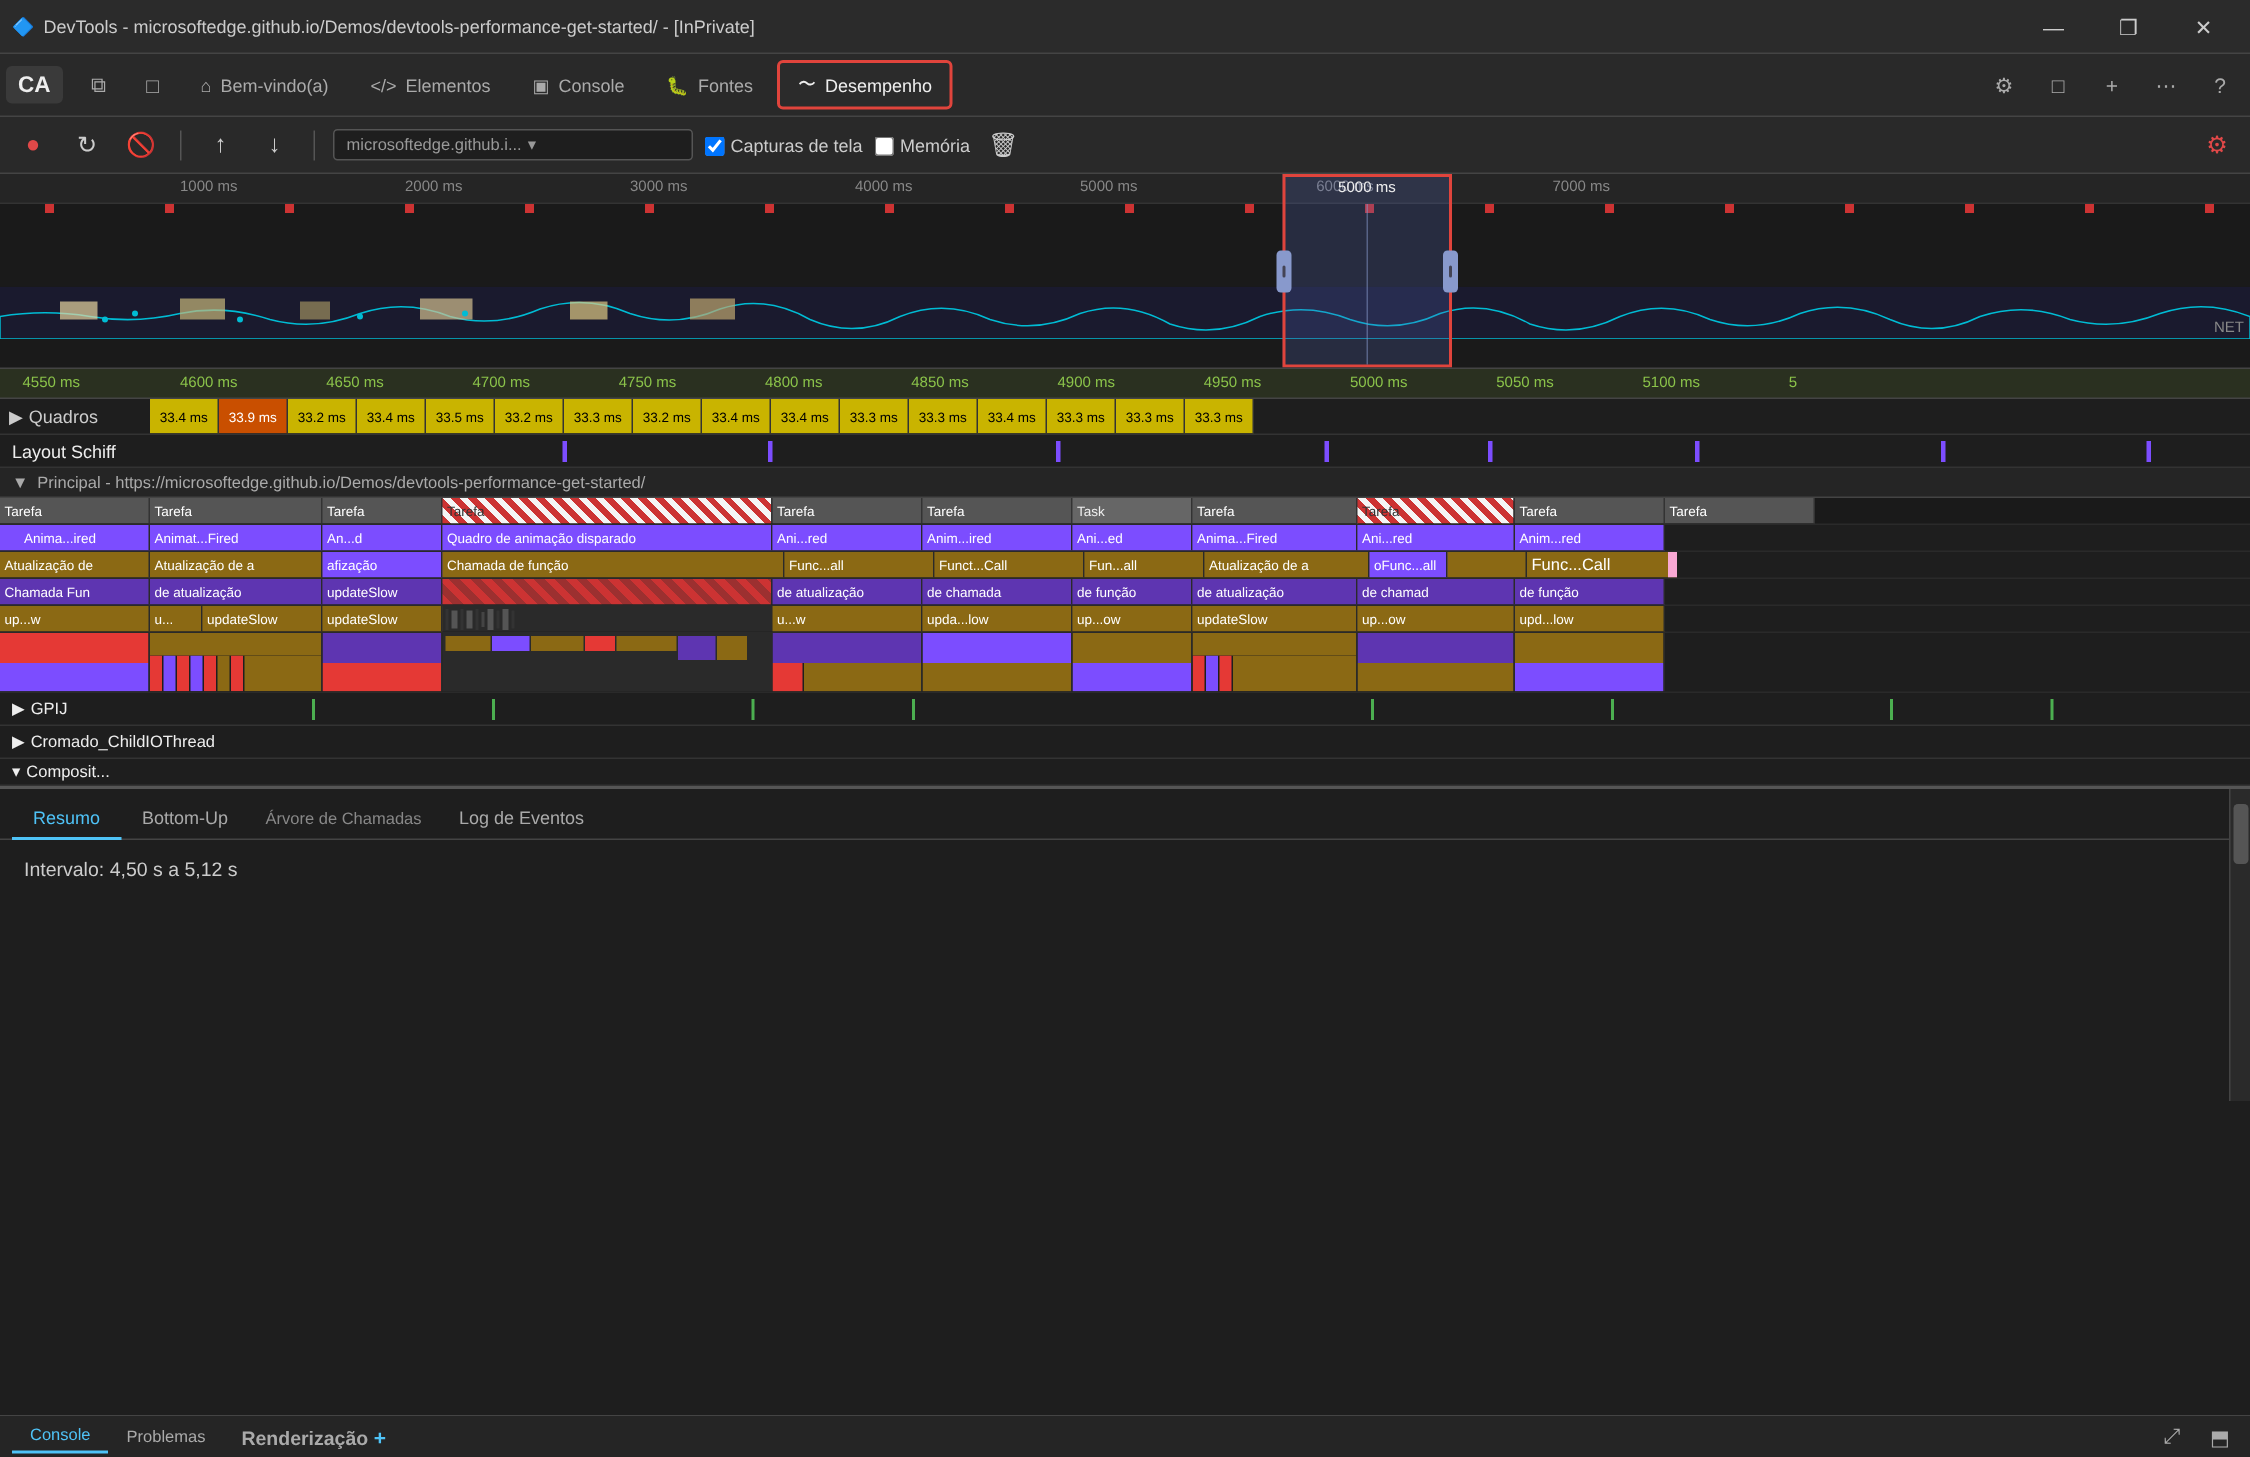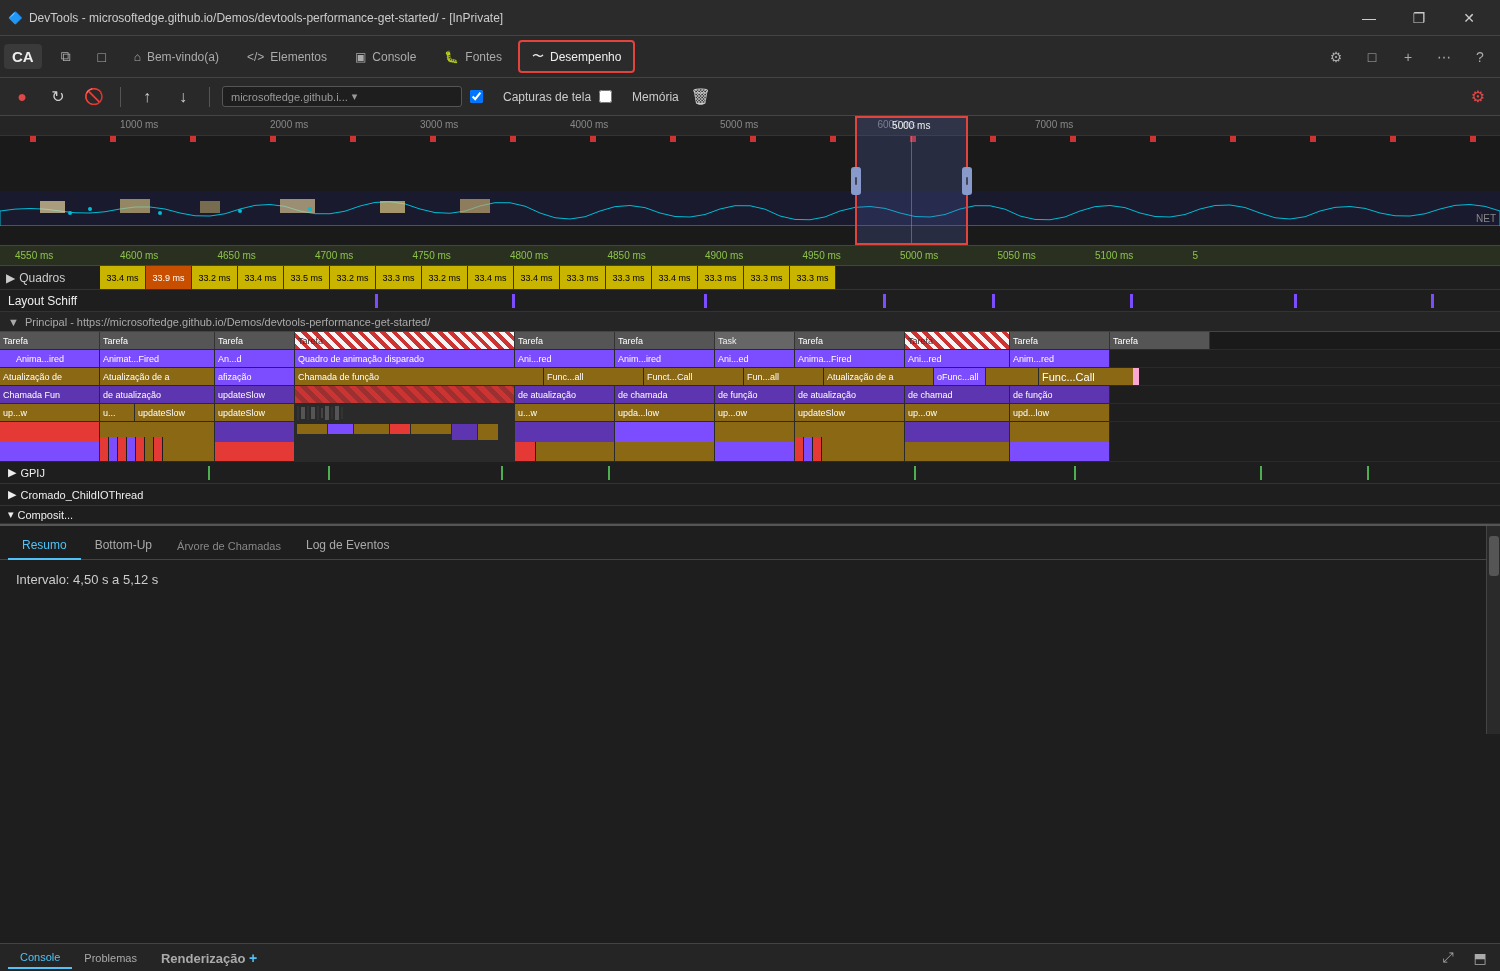--- a/index.html
+++ b/index.html
@@ -52,21 +52,21 @@
       border-radius: 4px; font-size: 16px;
     }
     .toolbar-btn.record { color: #e04848; }
     .toolbar-separator { width: 1px; height: 20px; background: #555; margin: 0 4px; }
     .url-display {
       flex: 1; max-width: 240px; background: #1e1e1e; border: 1px solid #555;
       padding: 3px 8px; border-radius: 3px; color: #999; font-size: 11px;
       display: flex; align-items: center; gap: 4px;
     }
     .checkbox-label {
-      display: flex; align-items: flex-start; gap: 20px; color: #ccc; cursor: pointer;
+      display: flex; align-items: flex-end; gap: 4px; color: #ccc; cursor: pointer;
     }
     .checkbox-label input { cursor: pointer; }
     .toolbar-spacer { flex: 1; }
     .settings-btn {
       width: 28px; height: 28px; background: transparent; border: none;
       color: #e04848; cursor: pointer; display: flex; align-items: center; justify-content: center;
       border-radius: 4px; font-size: 16px;
     }
   </style>
 </head>
@@ -276,21 +276,21 @@
   <div style="width:80px; height:100%; background:#7c4dff; display:flex; align-items:center; padding:0 3px; font-size:9px; color:#fff; border-right:1px solid #2a2a2a; flex-shrink:0; overflow:hidden;">Ani...ed</div>
   <div style="width:110px; height:100%; background:#7c4dff; display:flex; align-items:center; padding:0 3px; font-size:9px; color:#fff; border-right:1px solid #2a2a2a; flex-shrink:0; overflow:hidden;">Anima...Fired</div>
   <div style="width:105px; height:100%; background:#7c4dff; display:flex; align-items:center; padding:0 3px; font-size:9px; color:#fff; border-right:1px solid #2a2a2a; flex-shrink:0; overflow:hidden;">Ani...red</div>
   <div style="width:100px; height:100%; background:#7c4dff; display:flex; align-items:center; padding:0 3px; font-size:9px; color:#fff; border-right:1px solid #2a2a2a; flex-shrink:0; overflow:hidden;">Anim...red</div>
 </div>
 
 <div style="height:18px; background:#1e1e1e; display:flex; overflow:hidden; border-bottom:1px solid #2a2a2a;">
   <div style="width:100px; height:100%; background:#8b6914; display:flex; align-items:center; padding:0 3px; font-size:9px; color:#fff; border-right:1px solid #2a2a2a; flex-shrink:0; overflow:hidden;">Atualização de</div>
   <div style="width:115px; height:100%; background:#8b6914; display:flex; align-items:center; padding:0 3px; font-size:9px; color:#fff; border-right:1px solid #2a2a2a; flex-shrink:0; overflow:hidden;">Atualização de a</div>
   <div style="width:80px; height:100%; background:#7c4dff; display:flex; align-items:center; padding:0 3px; font-size:9px; color:#fff; border-right:1px solid #2a2a2a; flex-shrink:0; overflow:hidden;">afização</div>
-  <div style="width:249px; height:100%; background:#8b6914; display:flex; align-items:center; padding:0 3px; font-size:9px; color:#fff; border-right:1px solid #2a2a2a; flex-shrink:0; overflow:hidden;">Chamada de função</div>
+  <div style="width:228px; height:100%; background:#8b6914; display:flex; align-items:center; padding:0 3px; font-size:9px; color:#fff; border-right:1px solid #2a2a2a; flex-shrink:0; overflow:hidden;">Chamada de função</div>
   <div style="width:100px; height:100%; background:#8b6914; display:flex; align-items:center; padding:0 3px; font-size:9px; color:#fff; border-right:1px solid #2a2a2a; flex-shrink:0; overflow:hidden;">Func...all</div>
   <div style="width:100px; height:100%; background:#8b6914; display:flex; align-items:center; padding:0 3px; font-size:9px; color:#fff; border-right:1px solid #2a2a2a; flex-shrink:0; overflow:hidden;">Funct...Call</div>
   <div style="width:80px; height:100%; background:#8b6914; display:flex; align-items:center; padding:0 3px; font-size:9px; color:#fff; border-right:1px solid #2a2a2a; flex-shrink:0; overflow:hidden;">Fun...all</div>
   <div style="width:110px; height:100%; background:#8b6914; display:flex; align-items:center; padding:0 3px; font-size:9px; color:#fff; border-right:1px solid #2a2a2a; flex-shrink:0; overflow:hidden;">Atualização de a</div>
   <div style="width:52px; height:100%; background:#7c4dff; display:flex; align-items:center; padding:0 3px; font-size:9px; color:#fff; border-right:1px solid #2a2a2a; flex-shrink:0; overflow:hidden;">oFunc...all</div>
   <div style="width:53px; height:100%; background:#8b6914; display:flex; align-items:center; padding:0 3px; font-size:9px; color:#fff; border-right:1px solid #2a2a2a; flex-shrink:0; overflow:hidden;"></div>
   <div style="width:100px; height:100%; background:#8b6914; display:flex; align-items:center; padding:0 3px; font-size:11px; color:#fff; border-right:6px solid #f9a8d4; flex-shrink:0; overflow:hidden;">Func...Call</div>
 </div>
 
 <div style="height:18px; background:#1e1e1e; display:flex; overflow:hidden; border-bottom:1px solid #2a2a2a;">

